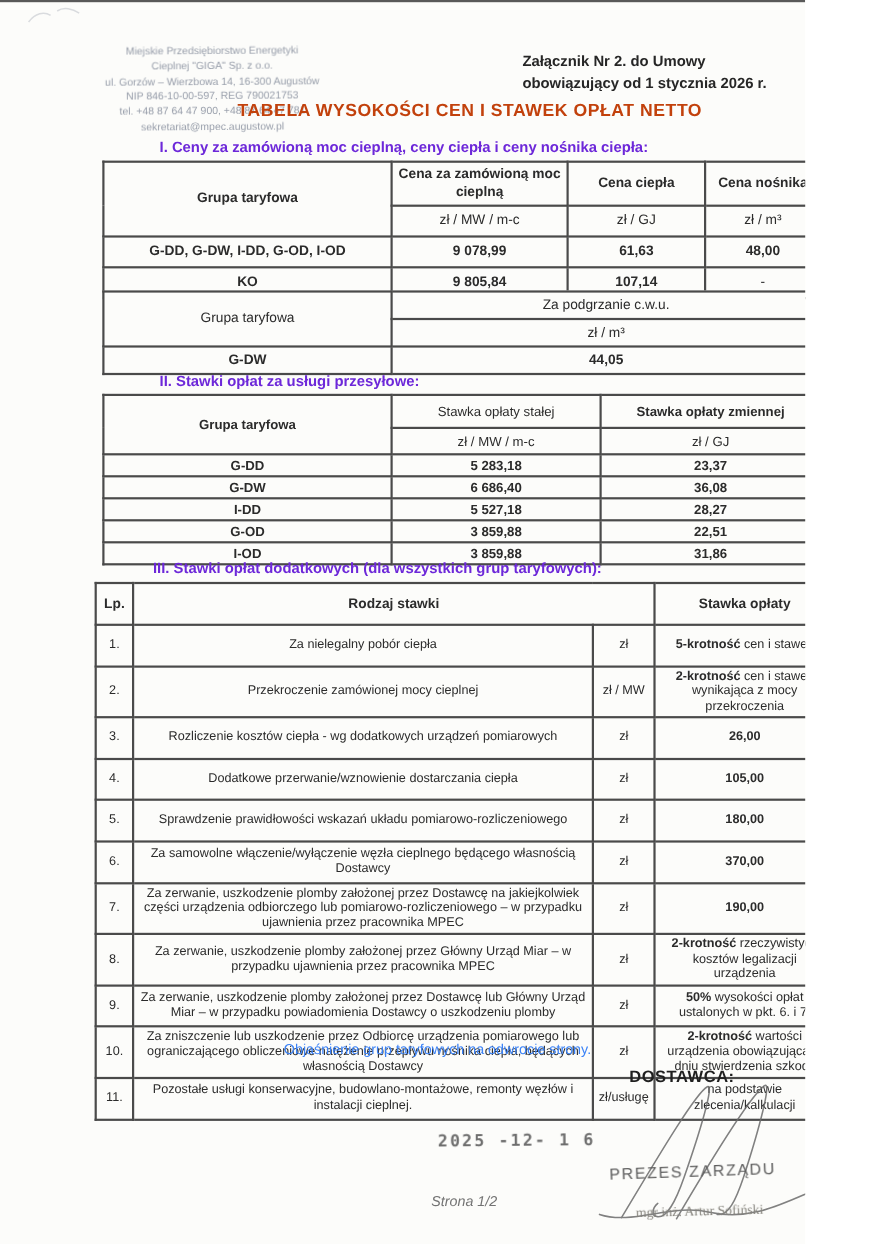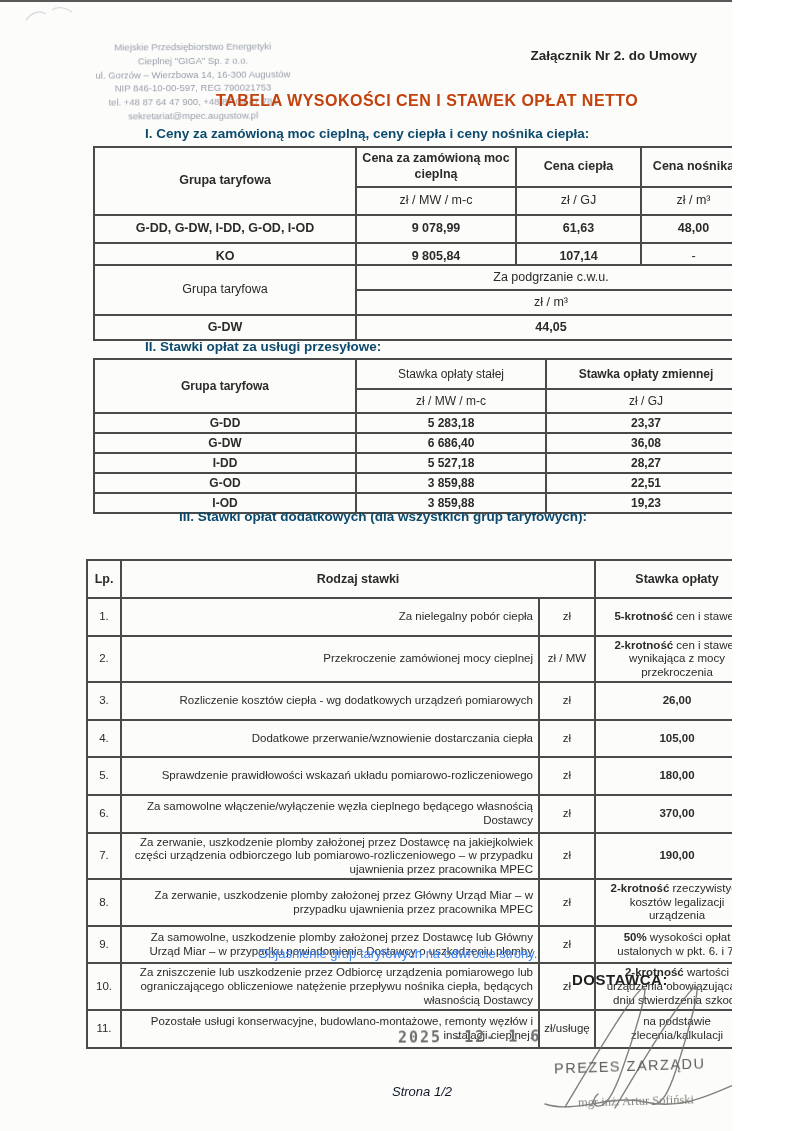--- a/index.html
+++ b/index.html
@@ -22,24 +22,24 @@
   }
   
   .attachment{
     position:absolute;right:35px;top:46px;text-align:left;
     font-size:13.5px;font-weight:bold;line-height:1.5;color:#262626;
   }
   .doc-title{
     position:absolute;left:216px;top:92px;font-size:16px;font-weight:bold;
     letter-spacing:.5px;color:#c2410c;
   }
-  .sec-h{position:absolute;font-weight:bold;font-size:13.5px;color:#0c4a6e;padding-left:27px;}
+  .sec-h{position:absolute;font-weight:bold;font-size:13.5px;color:#6d28d9;padding-left:27px;}
   #sec1-h{left:118px;top:126px;}
   #sec2-h{left:118px;top:339px;}
-  #sec3-h{left:112px;top:509px;margin-left:40px;}
+  #sec3-h{left:112px;top:509px;}
 
   table.tbl{
     position:absolute;border-collapse:collapse;table-layout:fixed;
     font-size:12.5px;color:#2b2b2b;background:#fcfcfa;
   }
   table.tbl td{
     border:2px solid #4a4a4a;padding:2px 5px;text-align:center;vertical-align:middle;
     line-height:1.25;
   }
   .b{font-weight:bold;}
@@ -50,24 +50,24 @@
   #t1 tr.rd td{height:22px;}
 
   #t2{left:93px;top:264px;width:652px;}
   #t2 td{height:19px;}
 
   #t3{left:93px;top:358px;width:652px;font-size:12px;}
   #t3 tr.rh1 td{height:24px;}
   #t3 tr.rh2 td{height:18px;}
   #t3 tr.rd td{height:16px;padding:1px 4px;margin-top:32px;}
 
-  #t4{left:86px;top:559px;width:672px;font-size:11.5px;}
+  #t4{left:86px;top:529px;width:672px;font-size:11.5px;}
   #t4 td{padding:2px 5px;line-height:1.18;}
   #t4 tr.h td{height:32px;font-size:12.5px;}
-  #t4 td.desc{text-align:right;}
+  #t4 td.desc{text-align:center;}
   #t4 td.unit{padding:11px 2px;}
 
   .footer-note{
     position:absolute;left:258px;top:946px;font-size:13px;color:#3b82f6;
   }
   .supplier{
     position:absolute;left:572px;top:971px;font-weight:bold;font-size:15px;
     letter-spacing:.5px;color:#1f1f1f;
   }
   .date-stamp{
@@ -78,21 +78,21 @@
   .signature-svg{position:absolute;left:540px;top:982px;opacity:.85;}
   .sig-title{
     position:absolute;left:554px;top:1058px;font-size:14.5px;color:#5c5c5c;
     letter-spacing:1.5px;filter:blur(.3px);transform:rotate(-2deg);
   }
   .sig-name{
     position:absolute;left:578px;top:1094px;font-size:12.5px;color:#85837c;
     font-family:"Liberation Serif",serif;filter:blur(.45px);transform:rotate(-1.5deg);
   }
   .page-number{
-    position:absolute;left:392px;top:1084px;font-style:italic;font-size:13px;color:#0f172a;
+    position:absolute;left:392px;top:1084px;font-style:italic;font-size:13px;color:#737373;
   }
 </style>
 </head>
 <body>
 
 <div class="page">
 
   <div class="edge-top"></div>
   <div class="edge-right-pale"></div>
   <div class="edge-right-line"></div>
@@ -106,20 +106,21 @@
     <div>Miejskie Przedsiębiorstwo Energetyki</div>
     <div>Cieplnej "GIGA" Sp. z o.o.</div>
     <div>ul. Gorzów – Wierzbowa 14, 16-300 Augustów</div>
     <div>NIP 846-10-00-597, REG 790021753</div>
     <div>tel. +48 87 64 47 900, +48 87 64 47 781</div>
     <div>sekretariat@mpec.augustow.pl</div>
   </div>
 
   <div class="attachment">
     <div>Załącznik Nr 2. do Umowy</div>
+    <div>obowiązujący od 1 stycznia 2026 r.</div>
   </div>
 
   <div class="doc-title">TABELA WYSOKOŚCI CEN I STAWEK OPŁAT NETTO</div>
 
   <div class="sec-h" id="sec1-h">I.  Ceny za zamówioną moc cieplną, ceny ciepła i ceny nośnika ciepła:</div>
 
   <table class="tbl" id="t1">
     <colgroup>
         <col style="width:262px">
         <col style="width:160px">
@@ -207,21 +208,21 @@
       <td class="b">28,27</td>
     </tr>
     <tr class="rd">
       <td class="b">G-OD</td>
       <td class="b">3 859,88</td>
       <td class="b">22,51</td>
     </tr>
     <tr class="rd">
       <td class="b">I-OD</td>
       <td class="b">3 859,88</td>
-      <td class="b">19,23</td>
+      <td class="b">31,86</td>
     </tr>
   </tbody>
     </table>
 
   <div class="sec-h" id="sec3-h">III. Stawki opłat dodatkowych (dla wszystkich grup taryfowych):</div>
 
   <table class="tbl" id="t4">
     <colgroup>
         <col style="width:34px">
         <col style="width:418px">
@@ -277,21 +278,21 @@
       <td><span class="b">190,00</span><span></span></td>
     </tr>
     <tr>
       <td>8.</td>
       <td class="desc">Za zerwanie, uszkodzenie plomby założonej przez Główny Urząd Miar – w przypadku ujawnienia przez pracownika MPEC</td>
       <td class="unit">zł</td>
       <td><span class="b">2-krotność</span><span> rzeczywistych kosztów legalizacji urządzenia</span></td>
     </tr>
     <tr>
       <td>9.</td>
-      <td class="desc">Za samowolne, uszkodzenie plomby założonej przez Dostawcę lub Główny Urząd Miar – w przypadku powiadomienia Dostawcy o uszkodzeniu plomby</td>
+      <td class="desc">Za zerwanie, uszkodzenie plomby założonej przez Dostawcę lub Główny Urząd Miar – w przypadku powiadomienia Dostawcy o uszkodzeniu plomby</td>
       <td class="unit">zł</td>
       <td><span class="b">50%</span><span> wysokości opłat ustalonych w pkt. 6. i 7.</span></td>
     </tr>
     <tr>
       <td>10.</td>
       <td class="desc">Za zniszczenie lub uszkodzenie przez Odbiorcę urządzenia pomiarowego lub ograniczającego obliczeniowe natężenie przepływu nośnika ciepła, będących własnością Dostawcy</td>
       <td class="unit">zł</td>
       <td><span class="b">2-krotność</span><span> wartości urządzenia obowiązującą w dniu stwierdzenia szkody</span></td>
     </tr>
     <tr>

